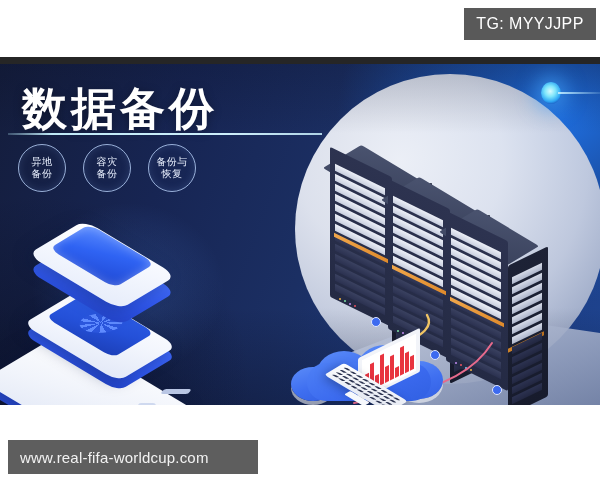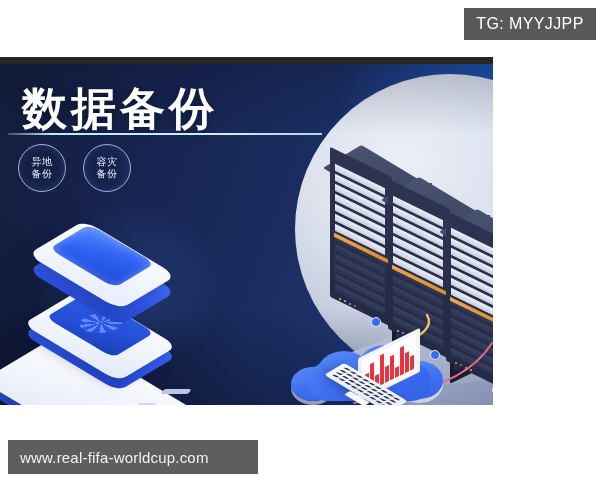--- a/index.html
+++ b/index.html
@@ -48,21 +48,21 @@
     padding-left: 12px;
     box-sizing: border-box;
     z-index: 40;
   }
 
   
   #banner {
     position: absolute;
     left: 0;
     top: 57px;
-    width: 493px;
+    width: 600px;
     height: 348px;
     overflow: hidden;
   }
   #banner-topbar {
     position: absolute;
     left: 0; top: 0;
     width: 600px; height: 7px;
     background: #262626;
     z-index: 30;
   }
@@ -382,20 +382,24 @@
   <div id="divider"></div>
 
   <div id="tags">
     <div class="tag">
       <span>异地</span>
       <span>备份</span>
     </div>
     <div class="tag">
       <span>容灾</span>
       <span>备份</span>
+    </div>
+    <div class="tag">
+      <span>备份与</span>
+      <span>恢复</span>
     </div>
   </div>
 
   <div id="stack">
     <div id="stack-glow"></div>
     <div class="iso" id="slab-base-edge"></div>
     <div class="iso" id="slab-base"></div>
 
     <div id="dot-b"></div>
     <div id="dot-c"></div>

